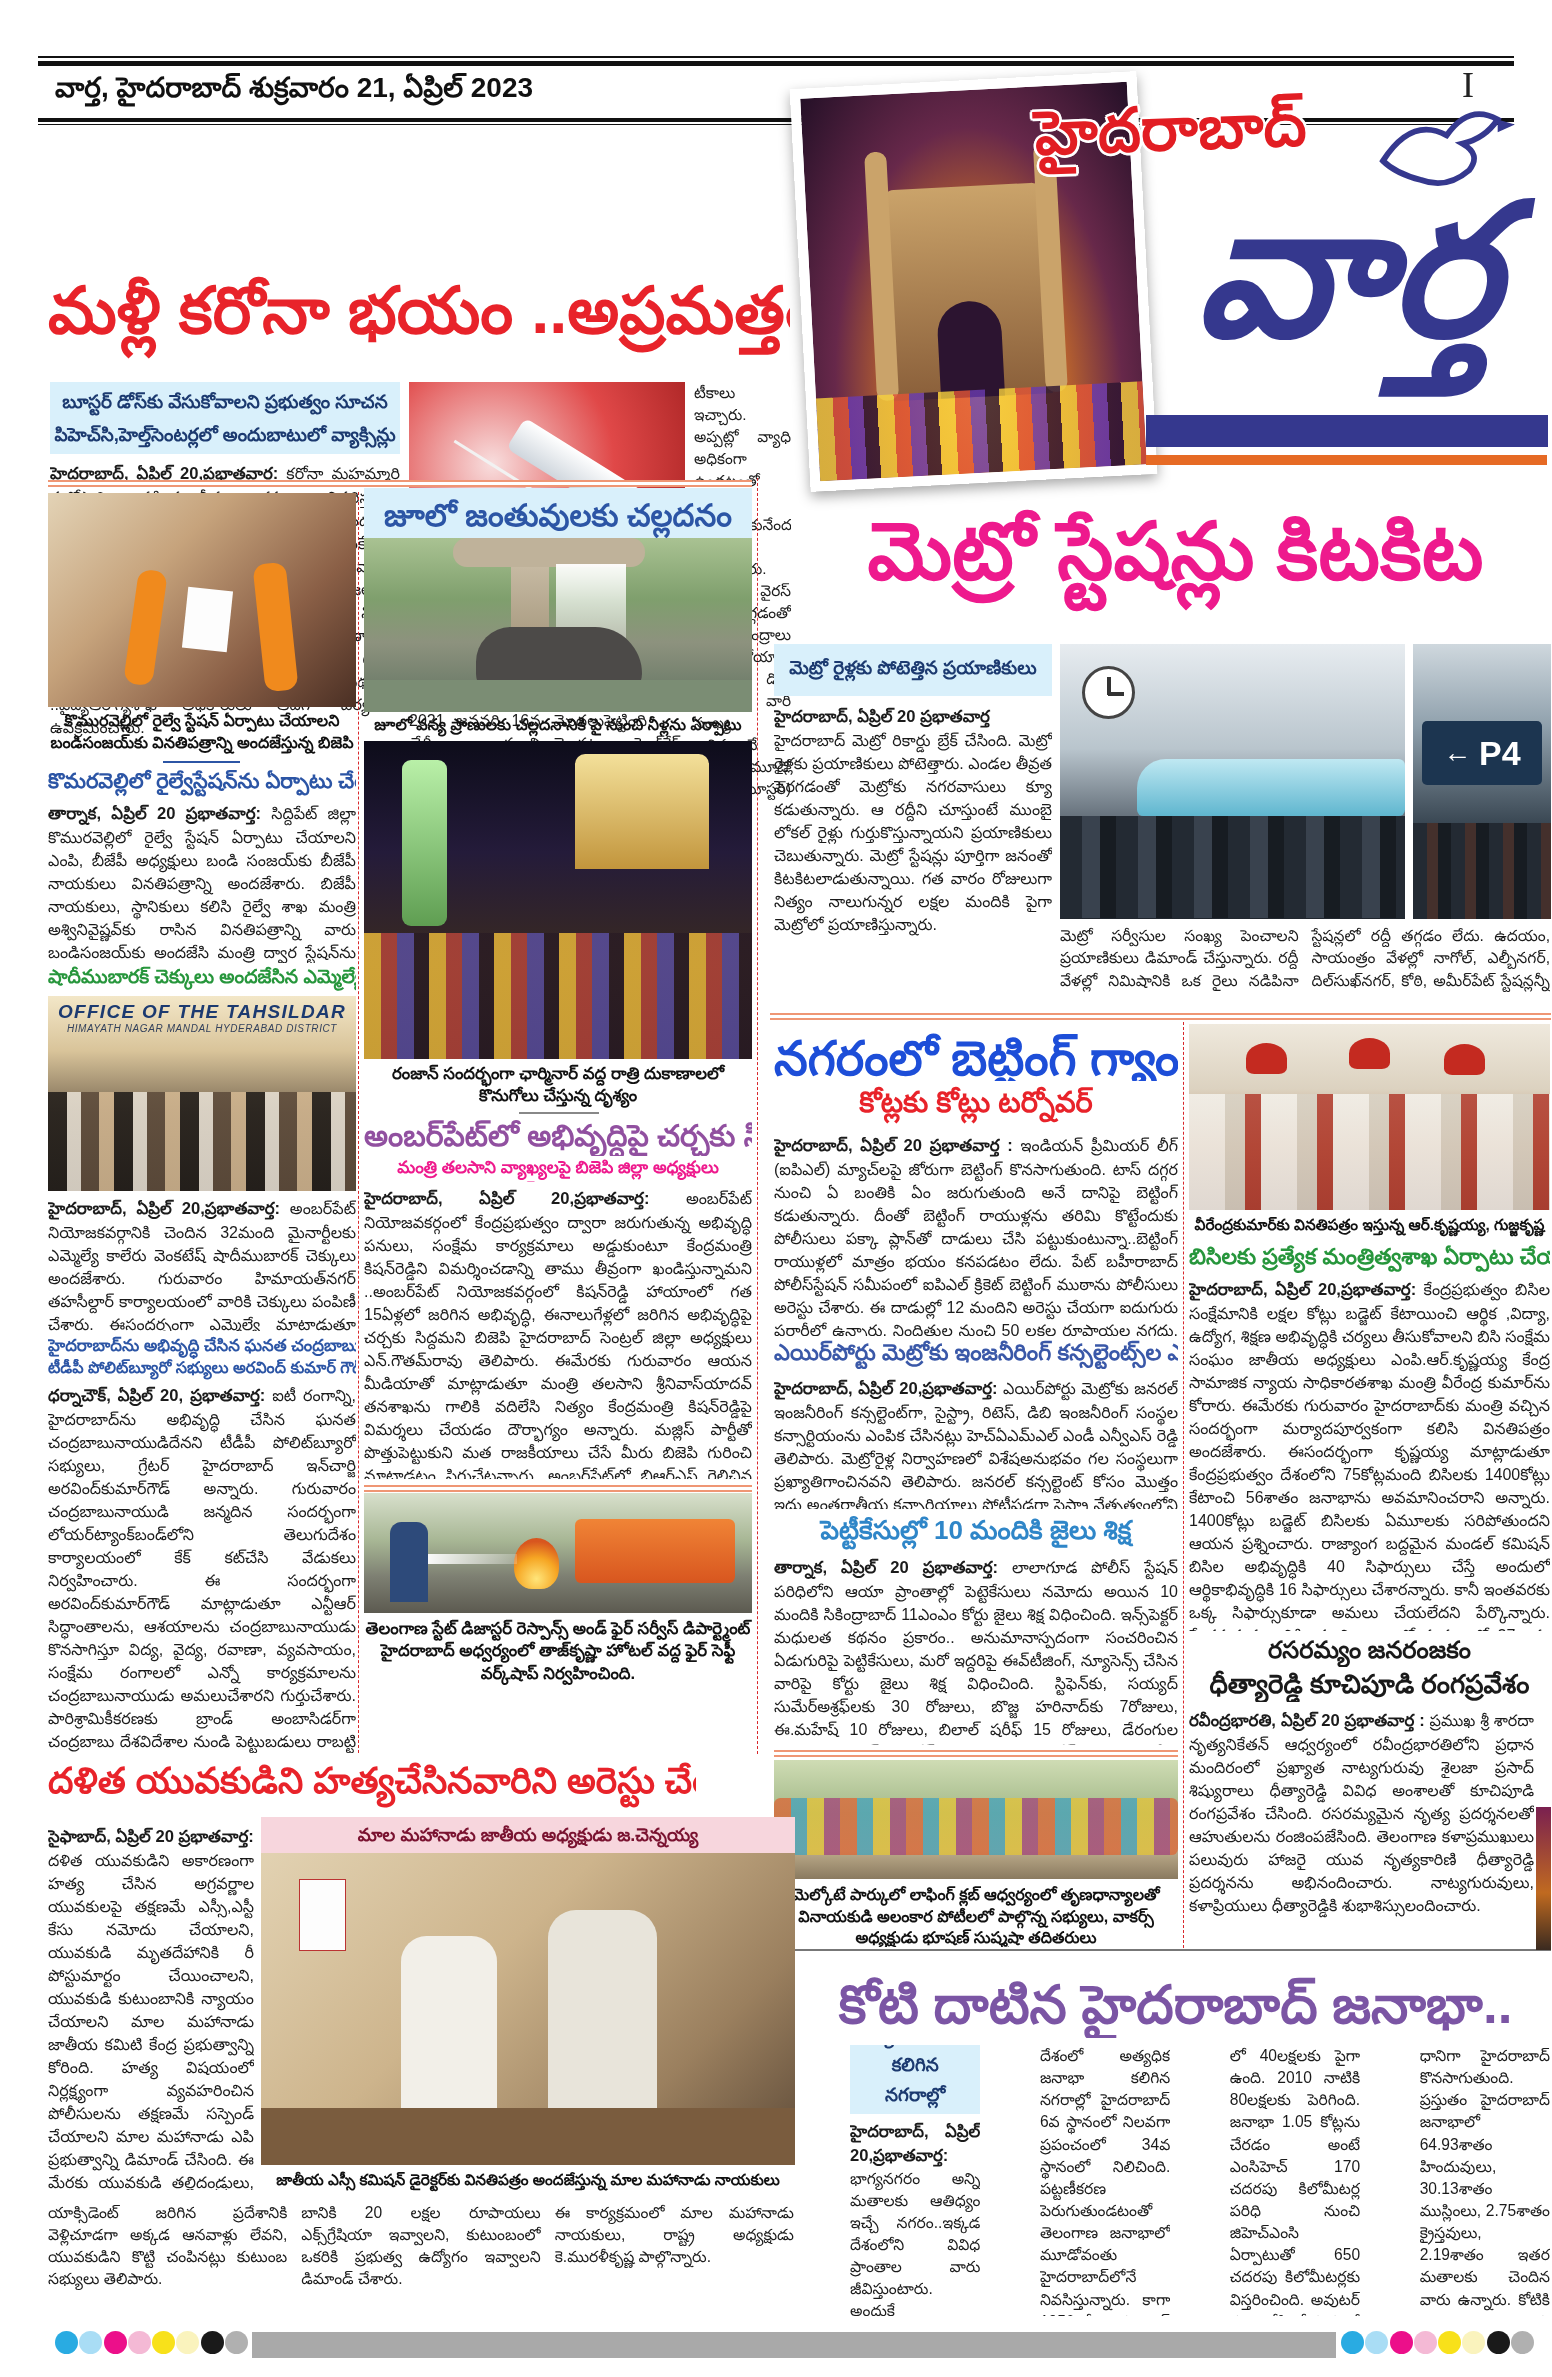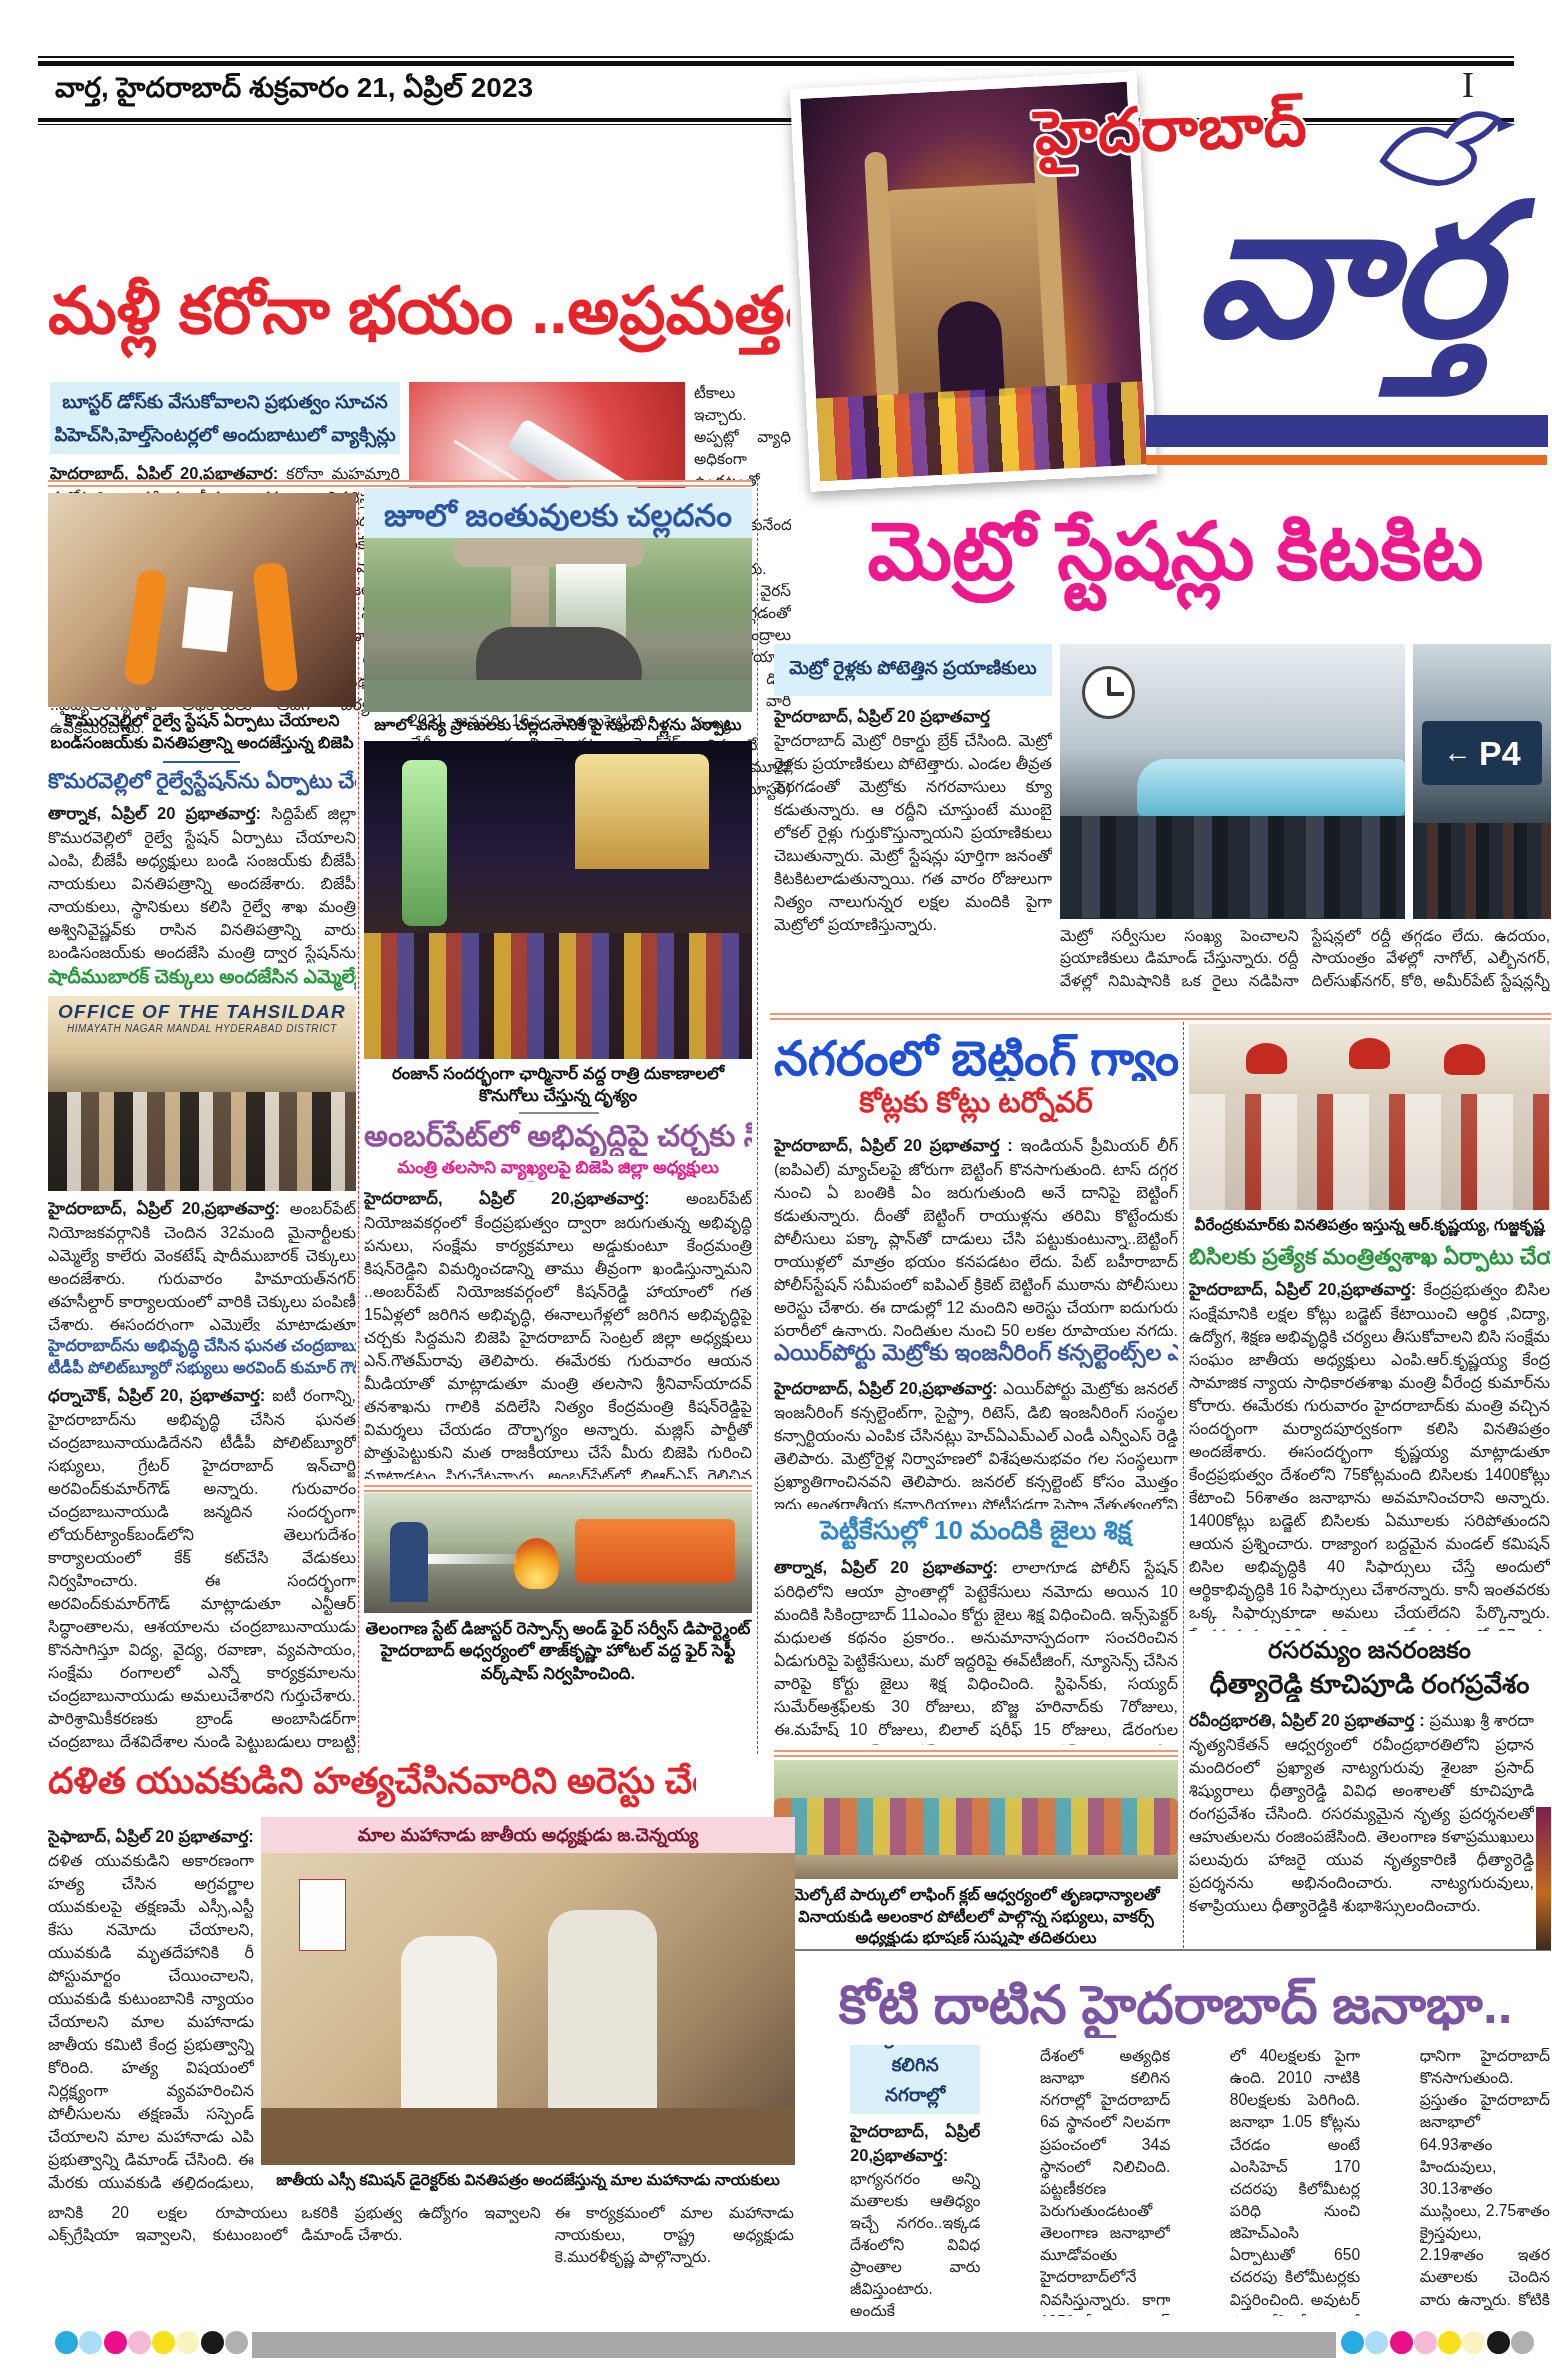--- a/index.html
+++ b/index.html
@@ -222,20 +222,21 @@
     <div class="cap" style="height:36px;line-height:36px;background:#f7d6dd;color:#7a1230;font-size:18px;">మాల మహానాడు జాతీయ అధ్యక్షుడు జ.చెన్నయ్య</div>
     <div class="photo" style="position:relative;width:100%;height:312px;background:linear-gradient(135deg,#e2d2b2 0%,#cdb48c 40%,#9a7f5e 75%,#5d4a38 100%);">
       <div class="abs" style="left:38px;top:25.5px;width:45px;height:70px;background:#fdfdfd;border:1.9px solid #b33;"></div>
       <div class="abs" style="left:140px;top:83px;width:96px;height:192px;background:#f2efe8;border-radius:25.5px 25.5px 0 0;"></div>
       <div class="abs" style="left:287px;top:57px;width:109px;height:217px;background:#e8e4da;border-radius:28px 28px 0 0;"></div>
       <div class="abs" style="left:0;top:255px;width:100%;height:57px;background:#7a5c3e;"></div>
     </div>
   </div>
   <div class="abs cap" style="left:261px;top:2170px;width:534px;height:24px;font-size:15.3px;">జాతీయ ఎస్సీ కమిషన్ డైరెక్టర్‌కు వినతిపత్రం అందజేస్తున్న మాల మహానాడు నాయకులు</div>
   <div class="abs cols3" style="left:48px;top:2202px;width:746px;height:119px;font-size:15.6px;line-height:1.42;text-align:justify;overflow:hidden;">
+    <div>యాక్సిడెంట్ జరిగిన ప్రదేశానికి వెళ్లిచూడగా అక్కడ ఆనవాళ్లు లేవని, యువకుడిని కొట్టి చంపినట్లు కుటుంబ సభ్యులు తెలిపారు.</div>
     <div>బానికి 20 లక్షల రూపాయలు ఎక్స్‌గ్రేషియా ఇవ్వాలని, కుటుంబంలో ఒకరికి ప్రభుత్వ ఉద్యోగం ఇవ్వాలని డిమాండ్ చేశారు.</div>
     <div>ఈ కార్యక్రమంలో మాల మహానాడు నాయకులు, రాష్ట్ర అధ్యక్షుడు కె.మురళీకృష్ణ పాల్గొన్నారు.</div>
   </div>
 
   <div class="abs hl" style="left:802px;top:1964px;width:747px;height:74px;font-size:53px;line-height:1.55;color:#7b55a4;">కోటి దాటిన హైదరాబాద్ జనాభా..</div>
   <div class="abs" style="left:802px;top:2045px;width:748px;height:271px;display:flex;gap:11.5px;">
     <div class="pop-col">
       <div class="blue-box" style="height:69px;font-size:18.5px;line-height:1.6;margin-bottom:6.4px;">
         <div>అత్యధిక జనాభా కలిగిన</div>
         <div>నగరాల్లో ఆరోస్థానం</div>

